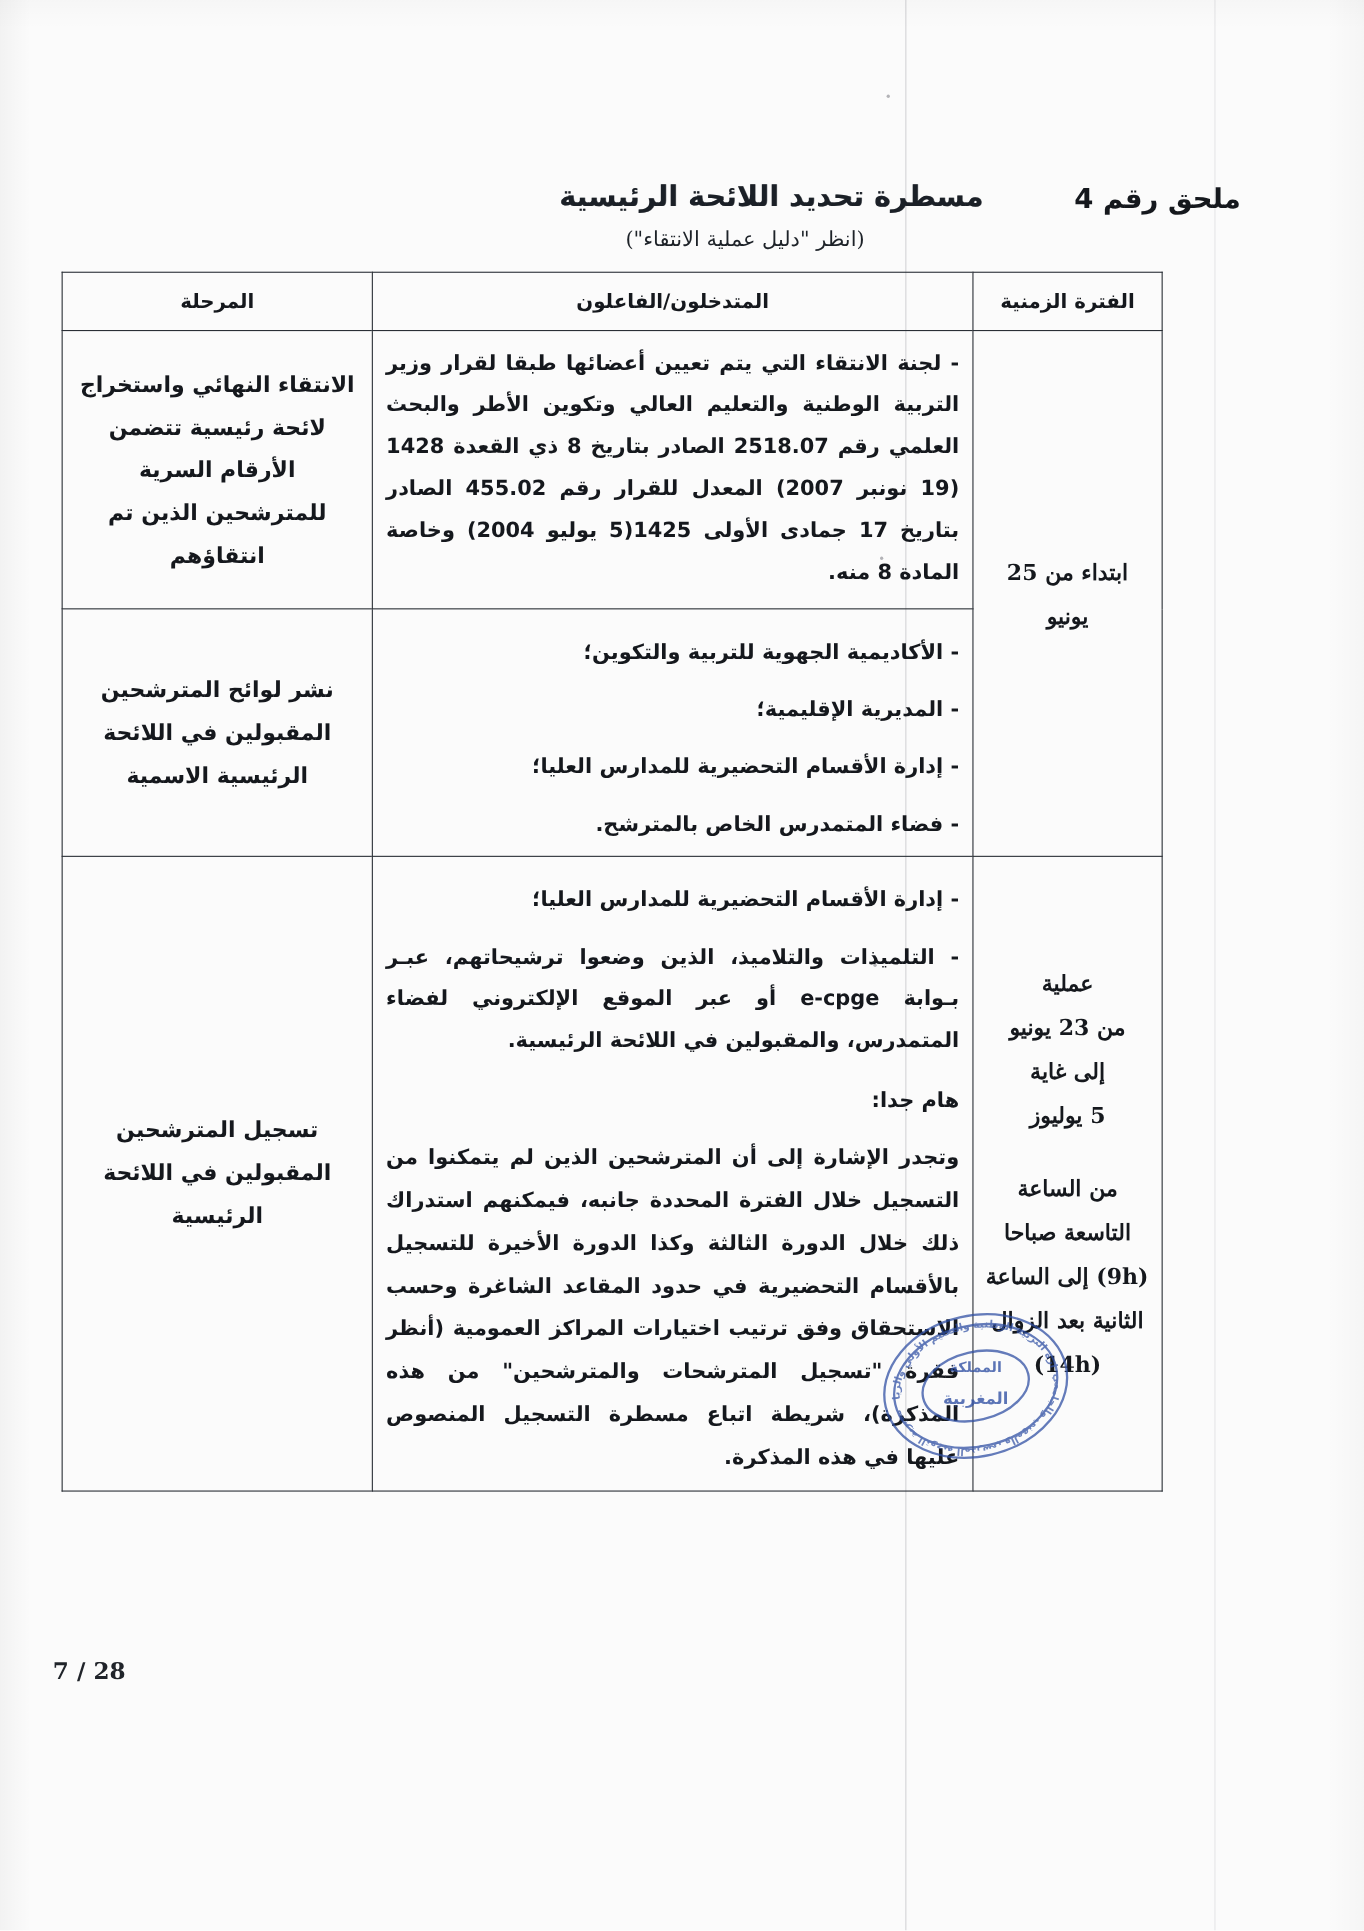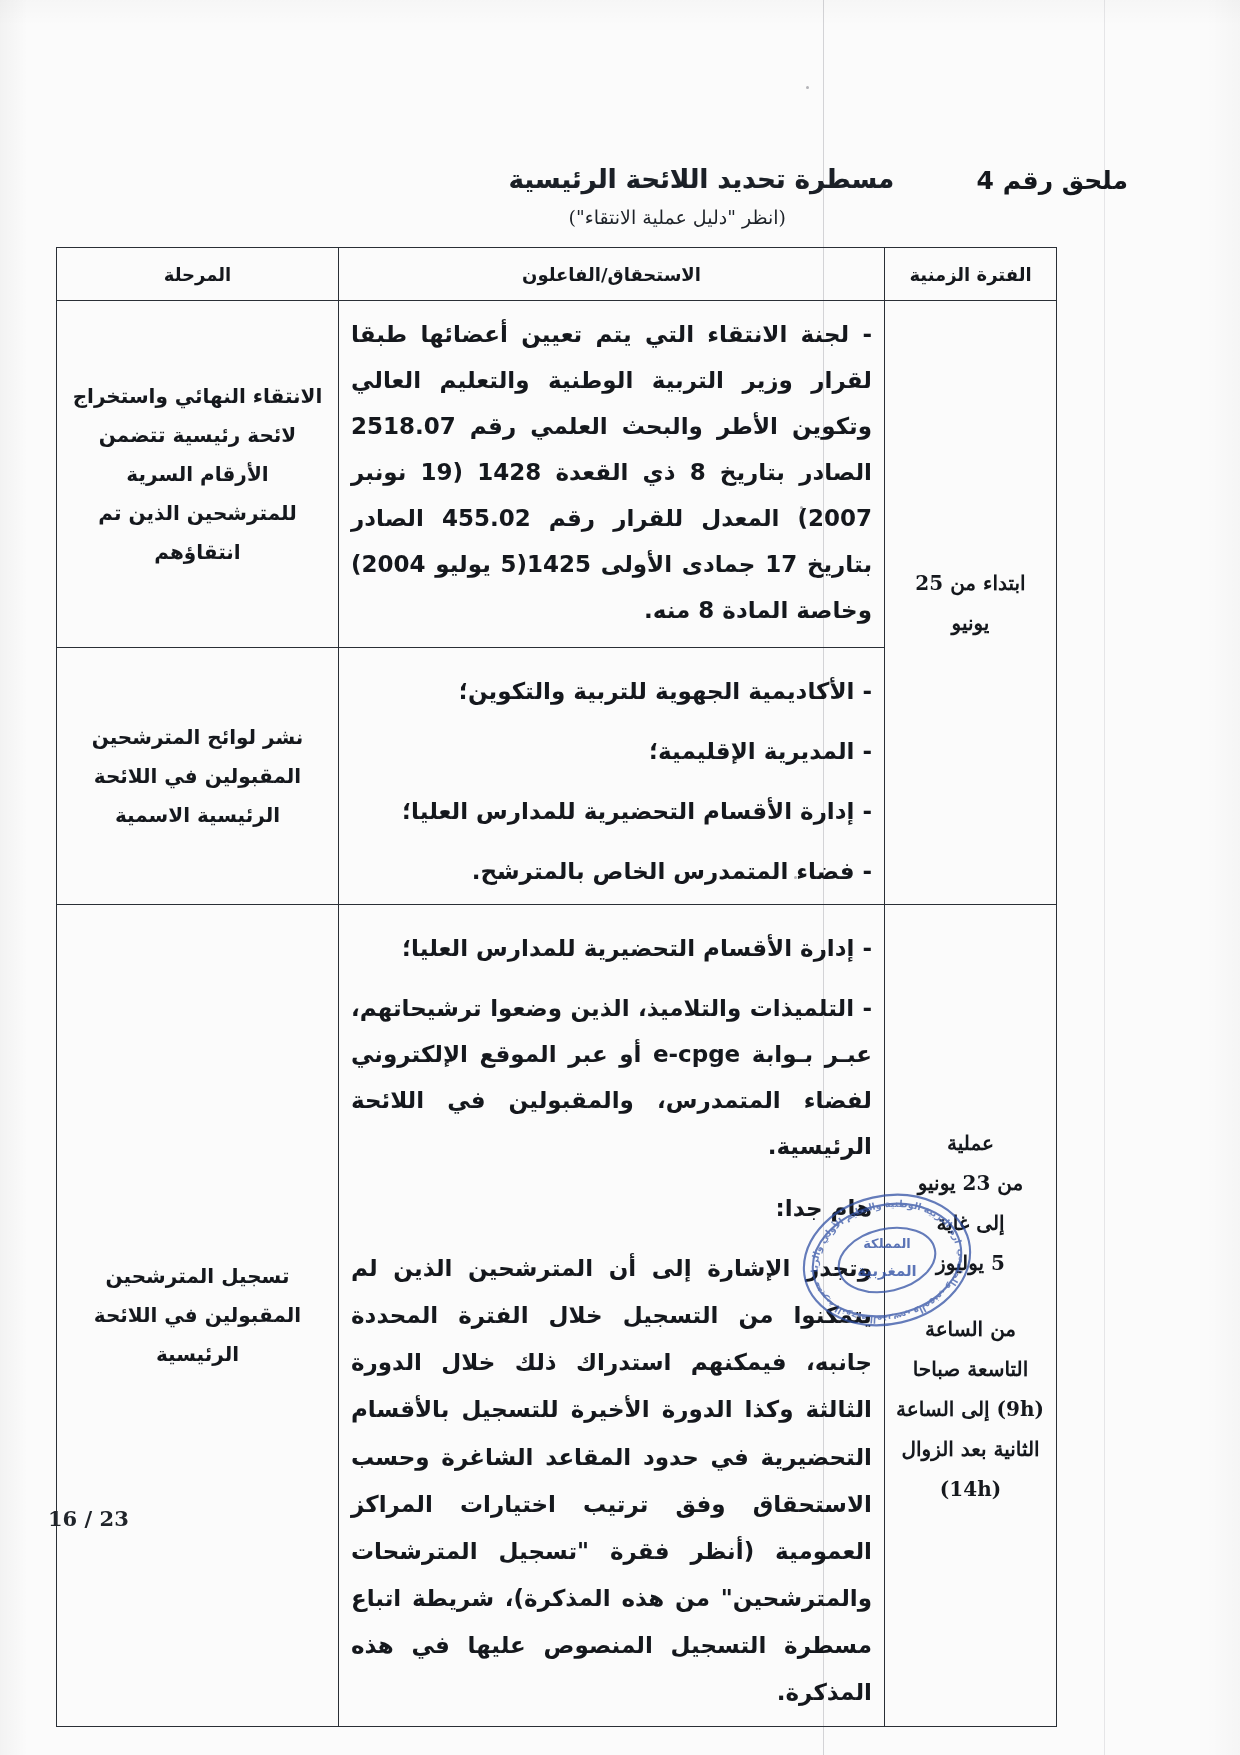--- a/index.html
+++ b/index.html
@@ -123,21 +123,21 @@
 
   .cell-stage {
     text-align: center;
     font-size: 20px;
     font-weight: bold;
     line-height: 1.95;
   }
 
   .cell-actors {
     text-align: justify;
-    font-size: 23px;
+    font-size: 19px;
     font-weight: bold;
     line-height: 2.0;
     padding: 14px 18px;
   }
   .cell-actors .para {
     margin: 0 0 4px 0;
     text-align: justify;
     text-justify: inter-word;
   }
   .cell-actors .bullet {
@@ -207,21 +207,21 @@
 
   <table id="matrix">
     <colgroup>
       <col class="c-period">
       <col class="c-actors">
       <col class="c-stage">
     </colgroup>
     <thead>
       <tr>
         <th>الفترة الزمنية</th>
-        <th>الاستحقاق/الفاعلون</th>
+        <th>المتدخلون/الفاعلون</th>
         <th>المرحلة</th>
       </tr>
     </thead>
     <tbody>
 
       <tr>
         <td class="cell-period" rowspan="2">
           <span class="pline">ابتداء من 25</span>
           <span class="pline">يونيو</span>
         </td>
@@ -296,15 +296,15 @@
           <textPath href="#arcBot" startOffset="50%" text-anchor="middle">
             مديرية التوجيه المدرسي والمهني والجامعي
           </textPath>
         </text>
       </g>
     </svg>
     <div class="stamp-text stamp-l1">المملكة</div>
     <div class="stamp-text stamp-l2">المغربية</div>
   </div>
 
-  <div id="pager">16 / 23</div>
+  <div id="pager">7 / 28</div>
 
 </div>
 
 </body></html>

